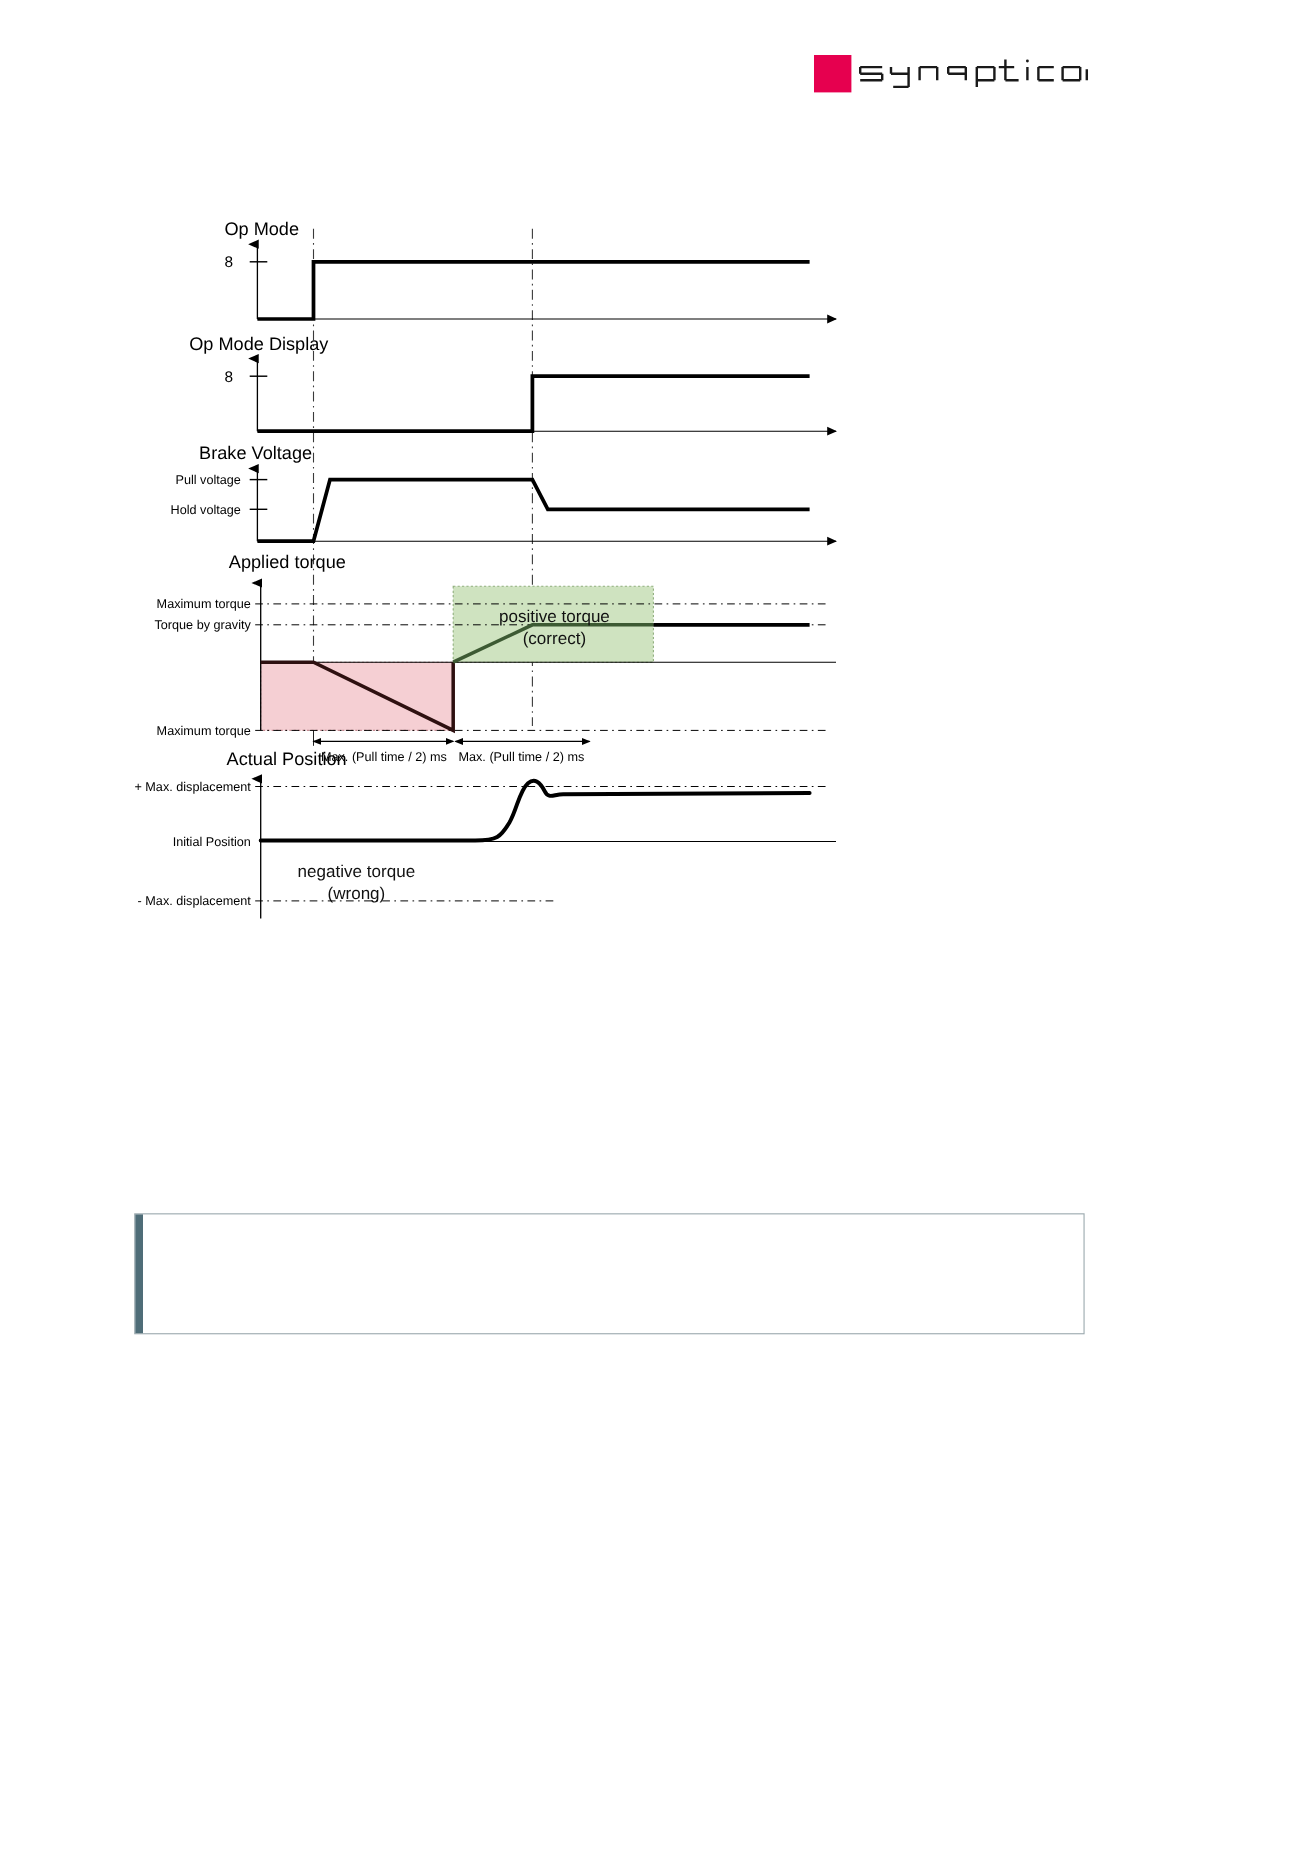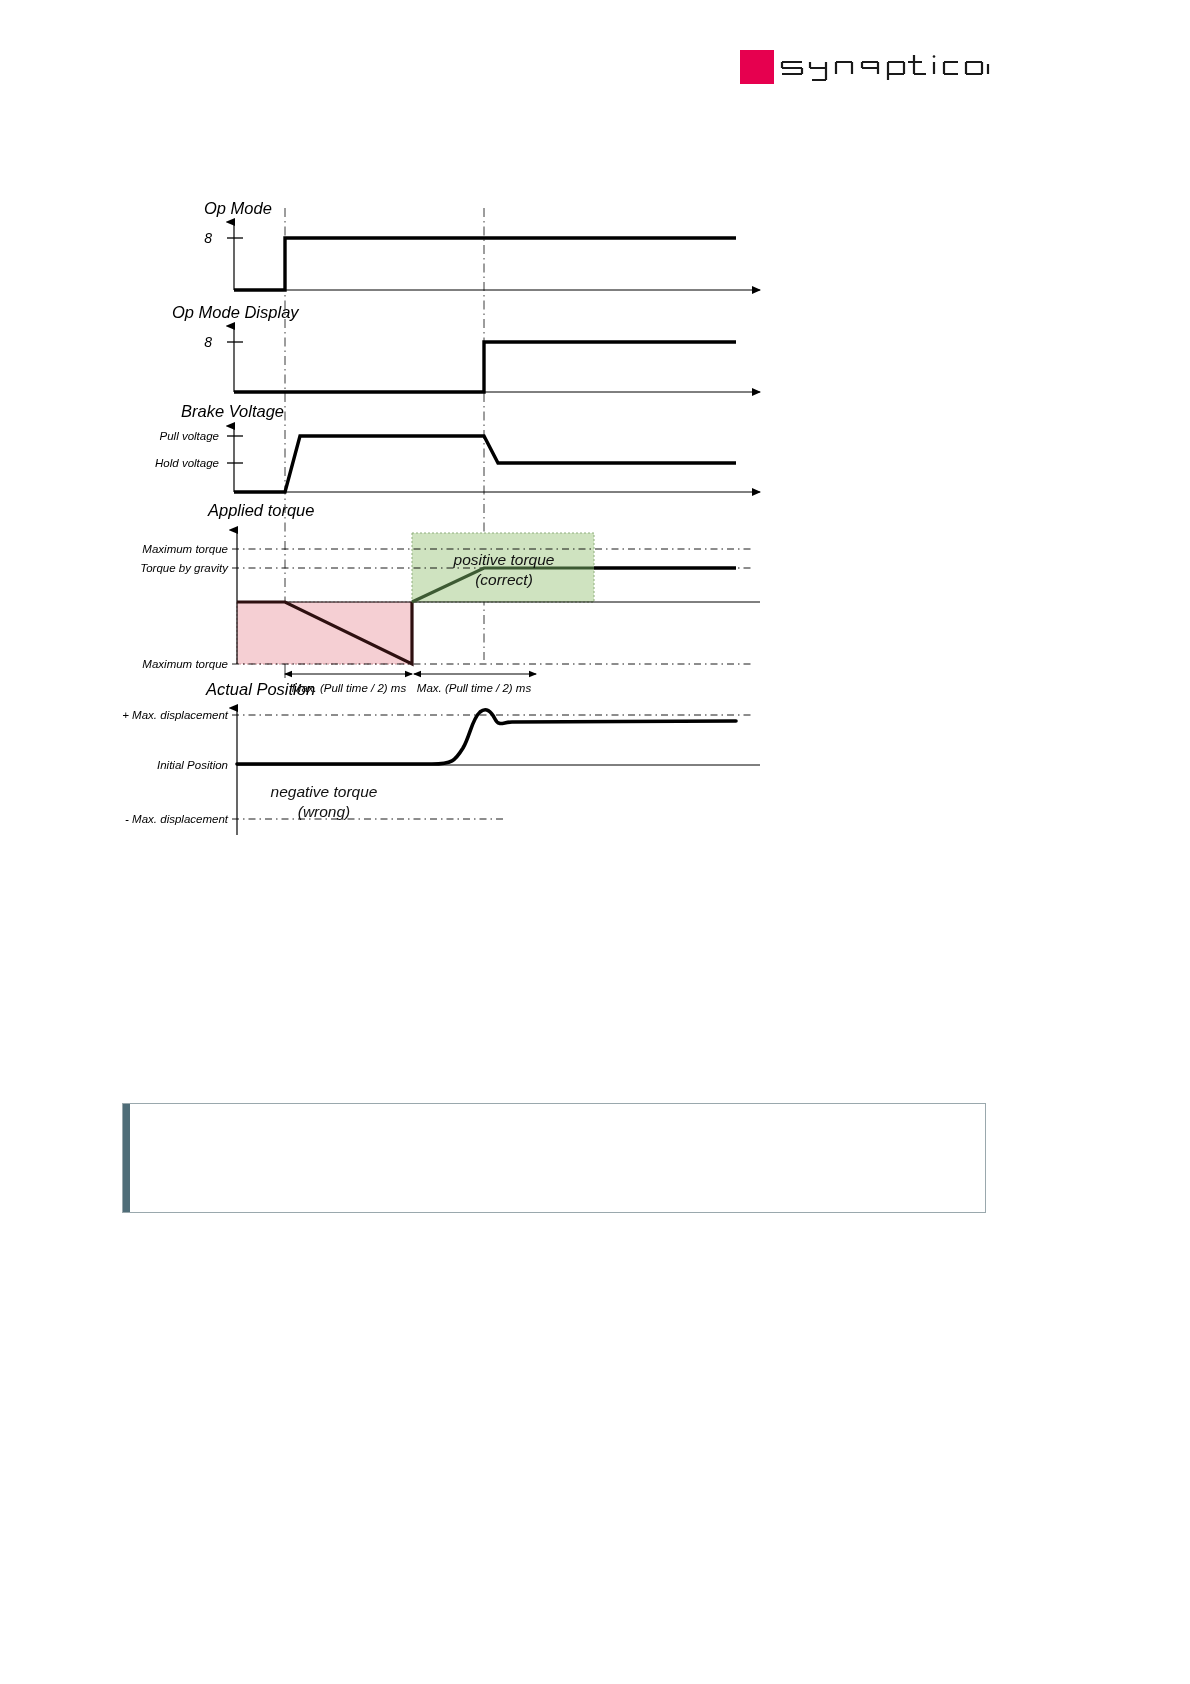--- a/index.html
+++ b/index.html
@@ -38,21 +38,20 @@
     line-height: 1;
   }
 
   
   .diagram {
     position: absolute;
     top: 170px;
     left: 0px;
     width: 1190px;
     height: 700px;
-    font-style: italic;
   }
   .diagram svg {
     display: block;
   }
 
   
   .footer-box {
     position: absolute;
     left: 122px;
     top: 1103px;

